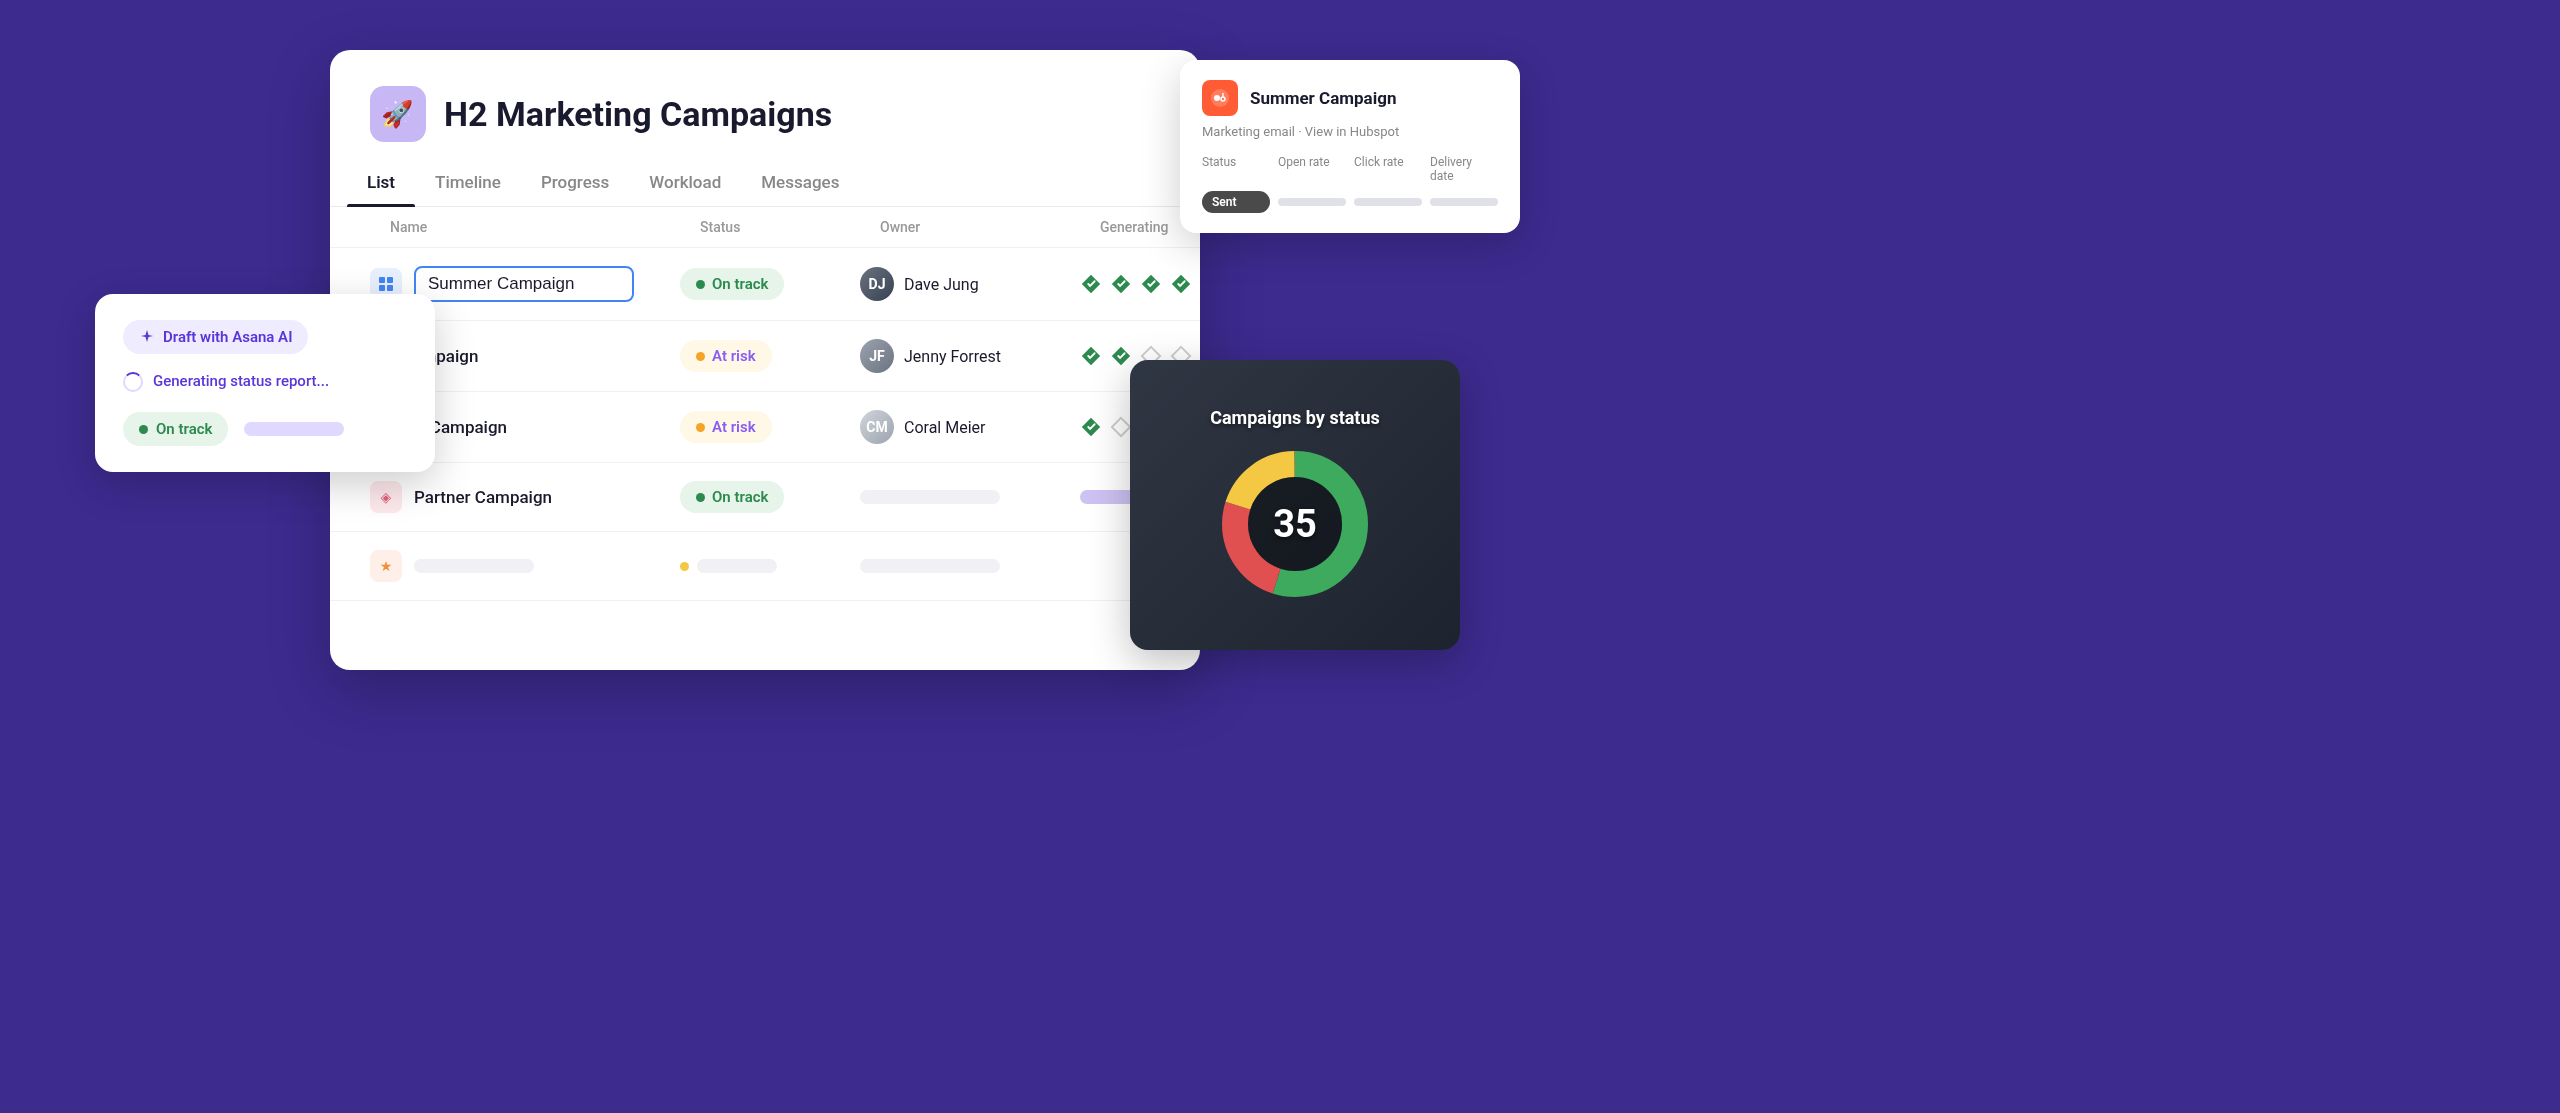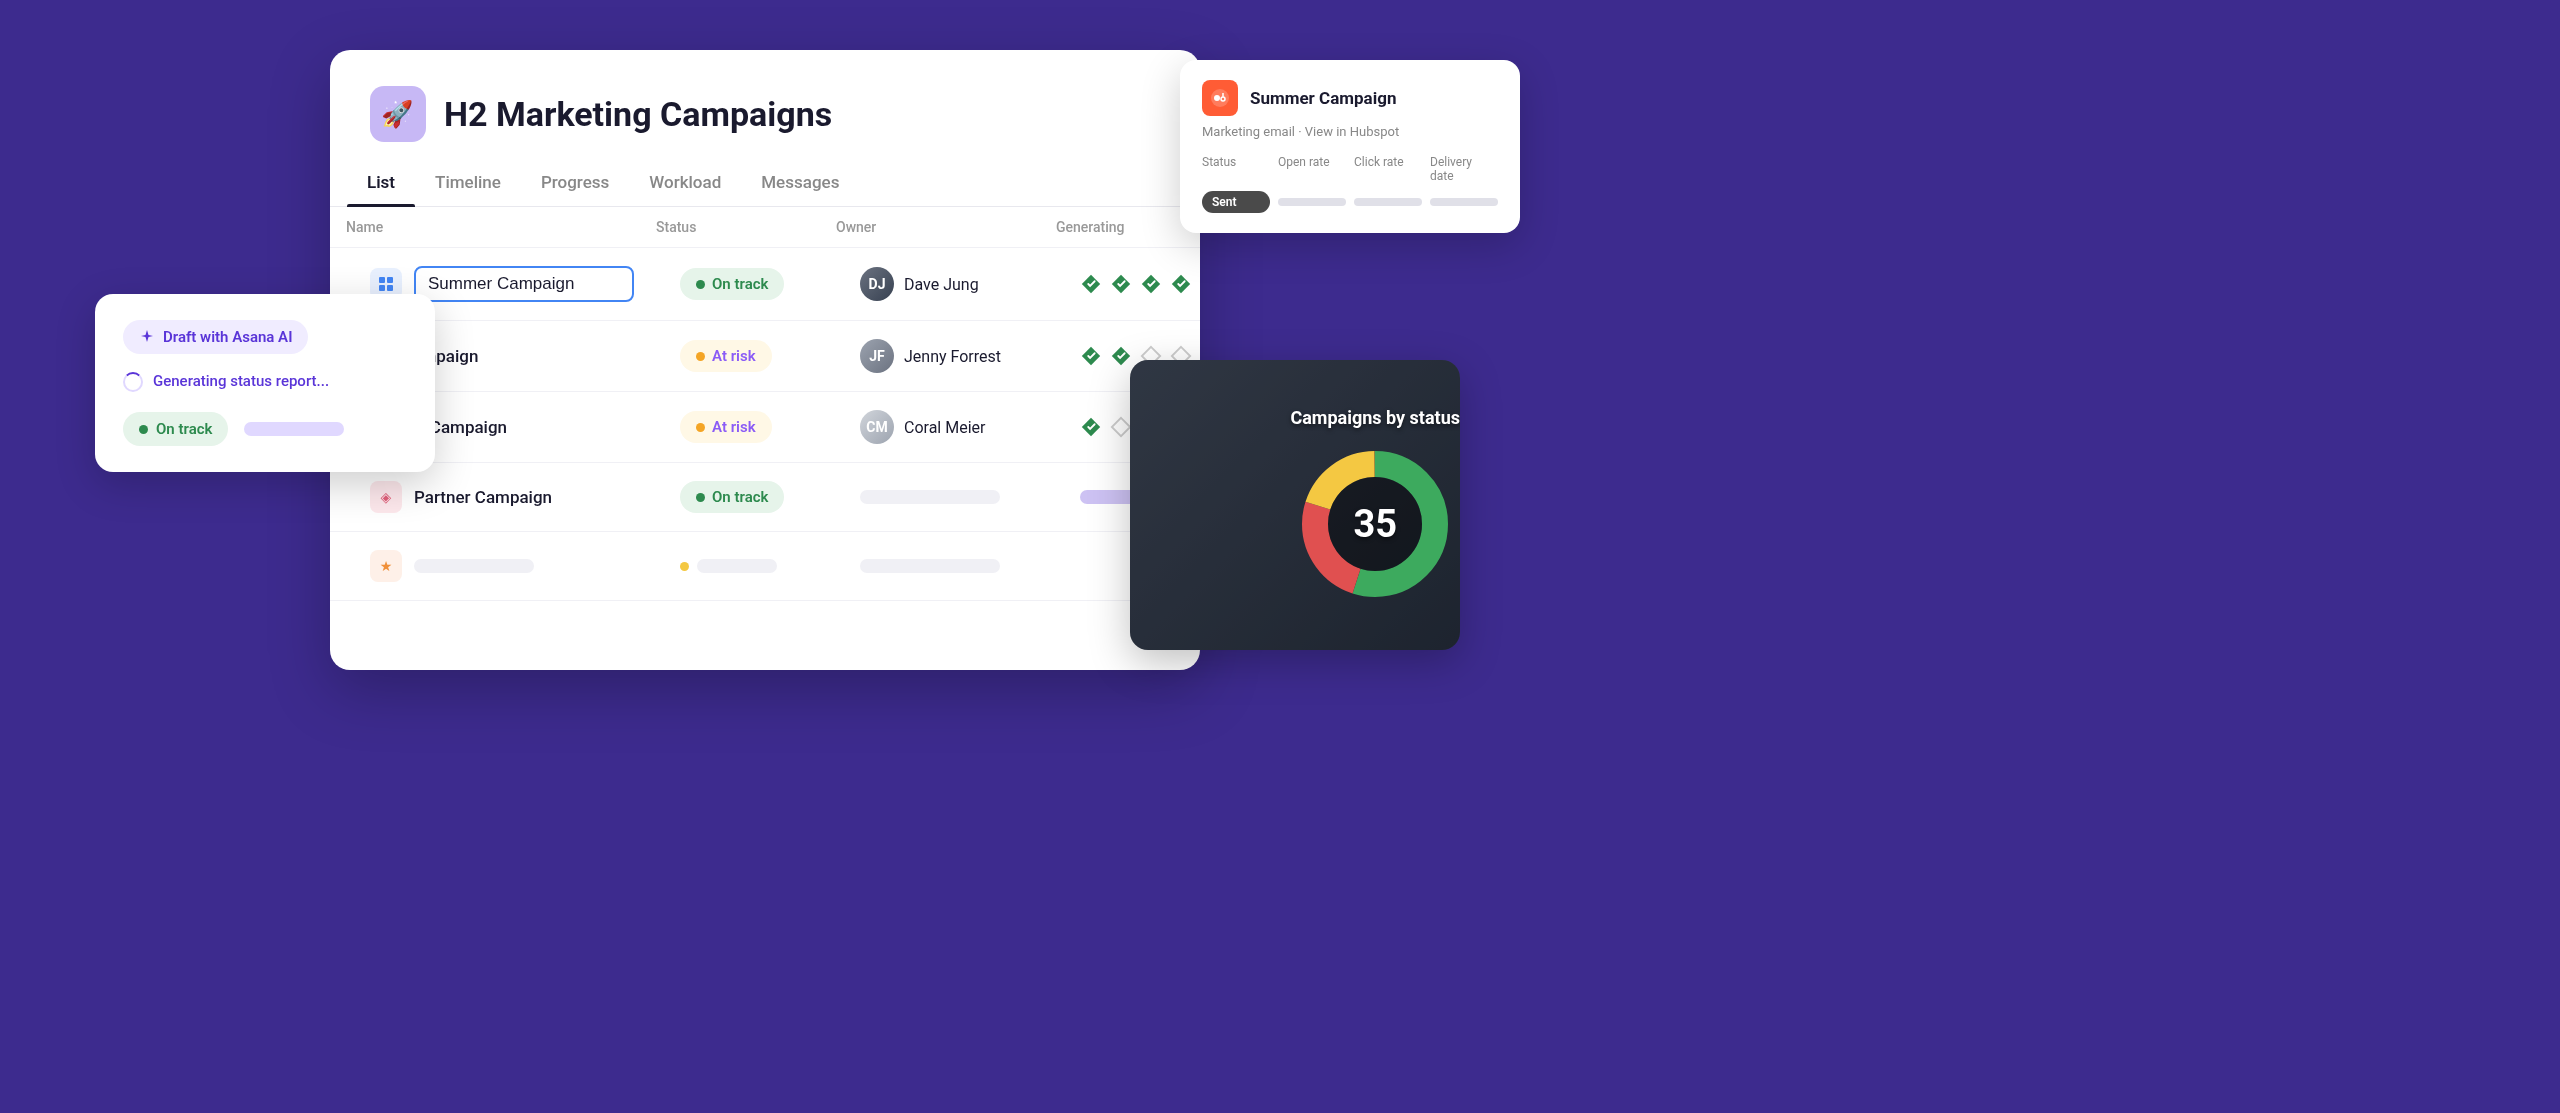--- a/index.html
+++ b/index.html
@@ -78,21 +78,21 @@
       left: 0;
       right: 0;
       height: 3px;
       background: #1a1a2e;
       border-radius: 2px 2px 0 0;
     }
 
     .table-header {
       display: grid;
       grid-template-columns: 310px 180px 220px 1fr;
-      padding: 12px 16px;
+      padding: 12px 60px;
       font-size: 14px;
       color: #999;
       font-weight: 500;
       border-bottom: 1px solid #f0f0f5;
     }
 
     .table-row {
       display: grid;
       grid-template-columns: 310px 180px 220px 1fr;
       padding: 18px 40px;
@@ -345,21 +345,21 @@
       box-shadow: 0 12px 40px rgba(0,0,0,0.25);
     }
 
     .chart-bg {
       width: 100%;
       height: 100%;
       background: linear-gradient(135deg, #4a5568 0%, #2d3748 100%);
       position: relative;
       display: flex;
       align-items: center;
-      justify-content: flex-end;
+      justify-content: center;
     }
 
     .chart-overlay {
       position: absolute;
       top: 0; left: 0; right: 0; bottom: 0;
       background: rgba(0,0,0,0.35);
     }
 
     .chart-content {
       position: relative;

